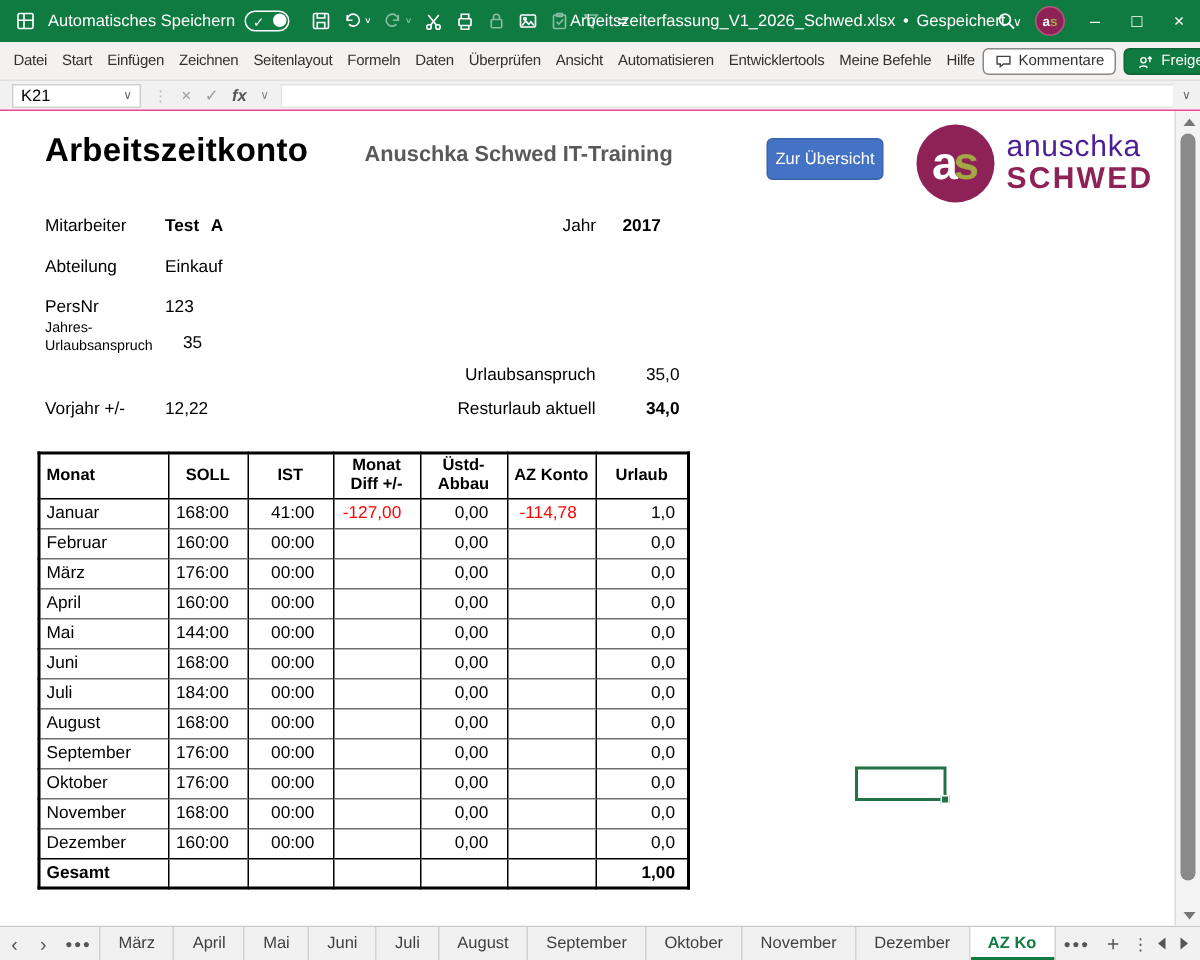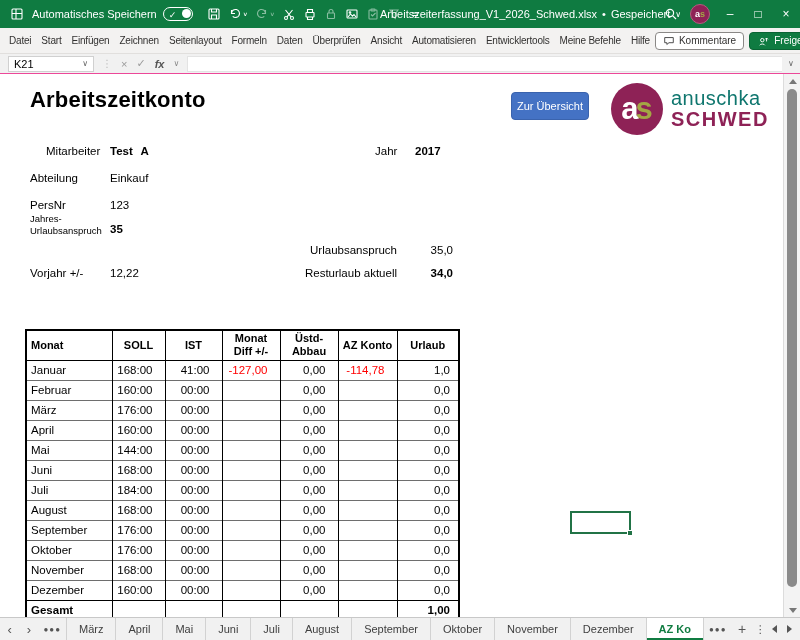--- a/index.html
+++ b/index.html
@@ -68,30 +68,30 @@
   .abs { position:absolute; }
   .ws-title { left:30px; top:13px; font-size:22px; font-weight:bold; color:#000; letter-spacing:.2px; }
   .ws-subtitle { left:243px; top:21px; font-size:14.5px; font-weight:bold; color:#595959; }
   .btn-overview { left:511px; top:18px; width:78px; height:28px; background:#4472C4; border:1px solid #3a63ad;
                   border-radius:4px; color:#fff; font-size:11px; display:flex; align-items:center; justify-content:center; }
   .logo { left:611px; top:9px; display:flex; align-items:center; gap:8px; }
   .logo-circle { width:52px; height:52px; border-radius:50%; background:#8E2256; color:#fff;
                  display:flex; align-items:center; justify-content:center;
                  font-size:31px; font-weight:bold; letter-spacing:-3px; padding-right:3px; }
   .logo-circle .s { color:#A3A744; }
-  .logo-line1 { font-size:20px; color:#0f766e; line-height:1.05; letter-spacing:.5px; }
+  .logo-line1 { font-size:20px; color:#4c1d95; line-height:1.05; letter-spacing:.5px; }
   .logo-line2 { font-size:20px; font-weight:bold; color:#8E2256; letter-spacing:1.5px; line-height:1.05; }
   .fl { font-size:11.5px; color:#000; }
   .fsmall { font-size:9.5px; color:#000; }
   .bold { font-weight:bold; }
   .ralign { text-align:right; }
   .name-gap { word-spacing:5px; }
   
   .month-table { position:absolute; left:25px; top:227px; border-collapse:collapse; table-layout:fixed;
-                 border:2px solid #000; font-size:11.5px; color:#000;margin-top:28px; }
+                 border:2px solid #000; font-size:11.5px; color:#000; }
   .month-table th { border:1px solid #000; font-weight:bold; height:30px; text-align:center;
                     font-size:11px; line-height:1.2; padding:0 2px; }
   .month-table th:first-child { text-align:left; padding-left:4px; }
   .month-table td { border-left:1px solid #000; border-right:1px solid #000; border-top:1px solid #6e6e6e;
                     height:20px; text-align:right; padding-right:12px; }
   .month-table td:first-child { text-align:left; padding-left:4px; padding-right:0; }
   .month-table td:last-child { padding-right:8px; }
   .month-table .neg { color:#FF0000; }
   .month-table tr.total td { font-weight:bold; border-top:1px solid #000; }
   
@@ -272,47 +272,48 @@
     <span>✓</span>
     <span class="fx">fx</span>
     <span class="chev">∨</span>
   </div>
   <div class="formula-input"></div>
   <span class="formula-chev">∨</span>
 </div>
 
 <div class="sheet">
   <div class="abs ws-title">Arbeitszeitkonto</div>
+  <div class="abs ws-subtitle">Anuschka Schwed IT-Training</div>
   <div class="abs btn-overview">Zur Übersicht</div>
 
   <div class="abs logo">
     <div class="logo-circle">
         <span>a</span>
         <span class="s">s</span>
       </div>
     <div>
       <div class="logo-line1">anuschka</div>
       <div class="logo-line2">SCHWED</div>
     </div>
   </div>
 
-  <span class="abs fl" style="left:46px; top:71px;">Mitarbeiter</span>
+  <span class="abs fl" style="left:30px; top:71px;">Mitarbeiter</span>
   <span class="abs fl bold name-gap" style="left:110px; top:71px;">Test A</span>
   <span class="abs fl" style="left:375px; top:71px;">Jahr</span>
   <span class="abs fl bold" style="left:415px; top:71px;">2017</span>
 
   <span class="abs fl" style="left:30px; top:98px;">Abteilung</span>
   <span class="abs fl" style="left:110px; top:98px;">Einkauf</span>
 
   <span class="abs fl" style="left:30px; top:125px;">PersNr</span>
   <span class="abs fl" style="left:110px; top:125px;">123</span>
 
   <span class="abs fsmall" style="left:30px; top:139px;">Jahres-</span>
   <span class="abs fsmall" style="left:30px; top:151px;">Urlaubsanspruch</span>
-  <span class="abs fl" style="left:110px; top:149px;font-weight:bold;">35</span>
+  <span class="abs fl" style="left:122px; top:149px;">35</span>
 
   <span class="abs fl ralign" style="left:280px; top:170px; width:117px;">Urlaubsanspruch</span>
   <span class="abs fl ralign" style="left:395px; top:170px; width:58px;">35,0</span>
 
   <span class="abs fl" style="left:30px; top:193px;">Vorjahr +/-</span>
   <span class="abs fl" style="left:110px; top:193px;">12,22</span>
   <span class="abs fl ralign" style="left:280px; top:193px; width:117px;">Resturlaub aktuell</span>
   <span class="abs fl ralign bold" style="left:395px; top:193px; width:58px;">34,0</span>
 
   <table class="month-table">

